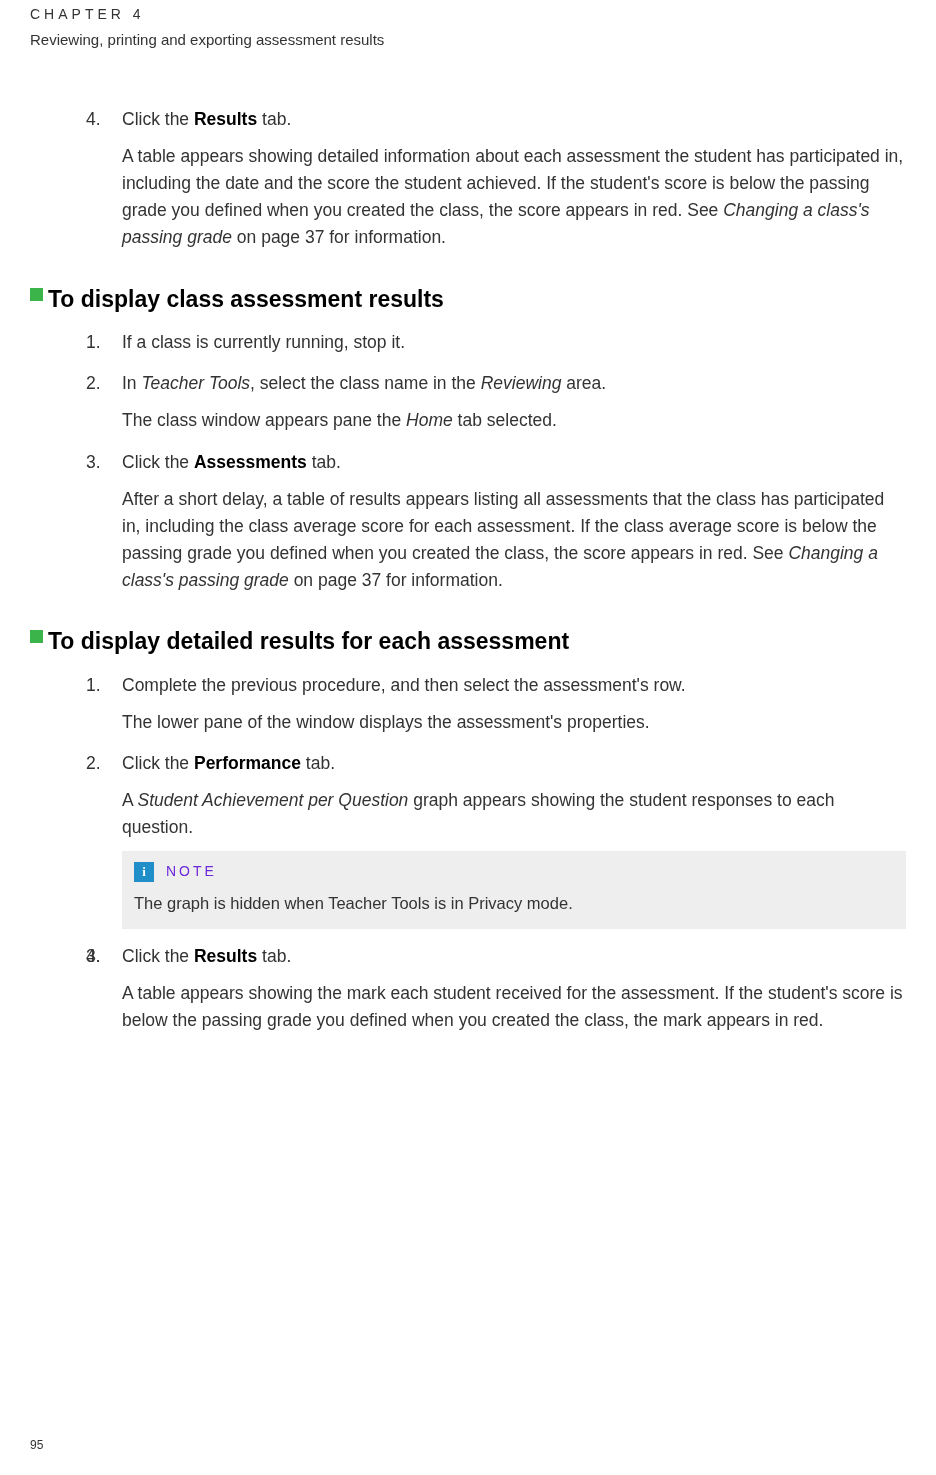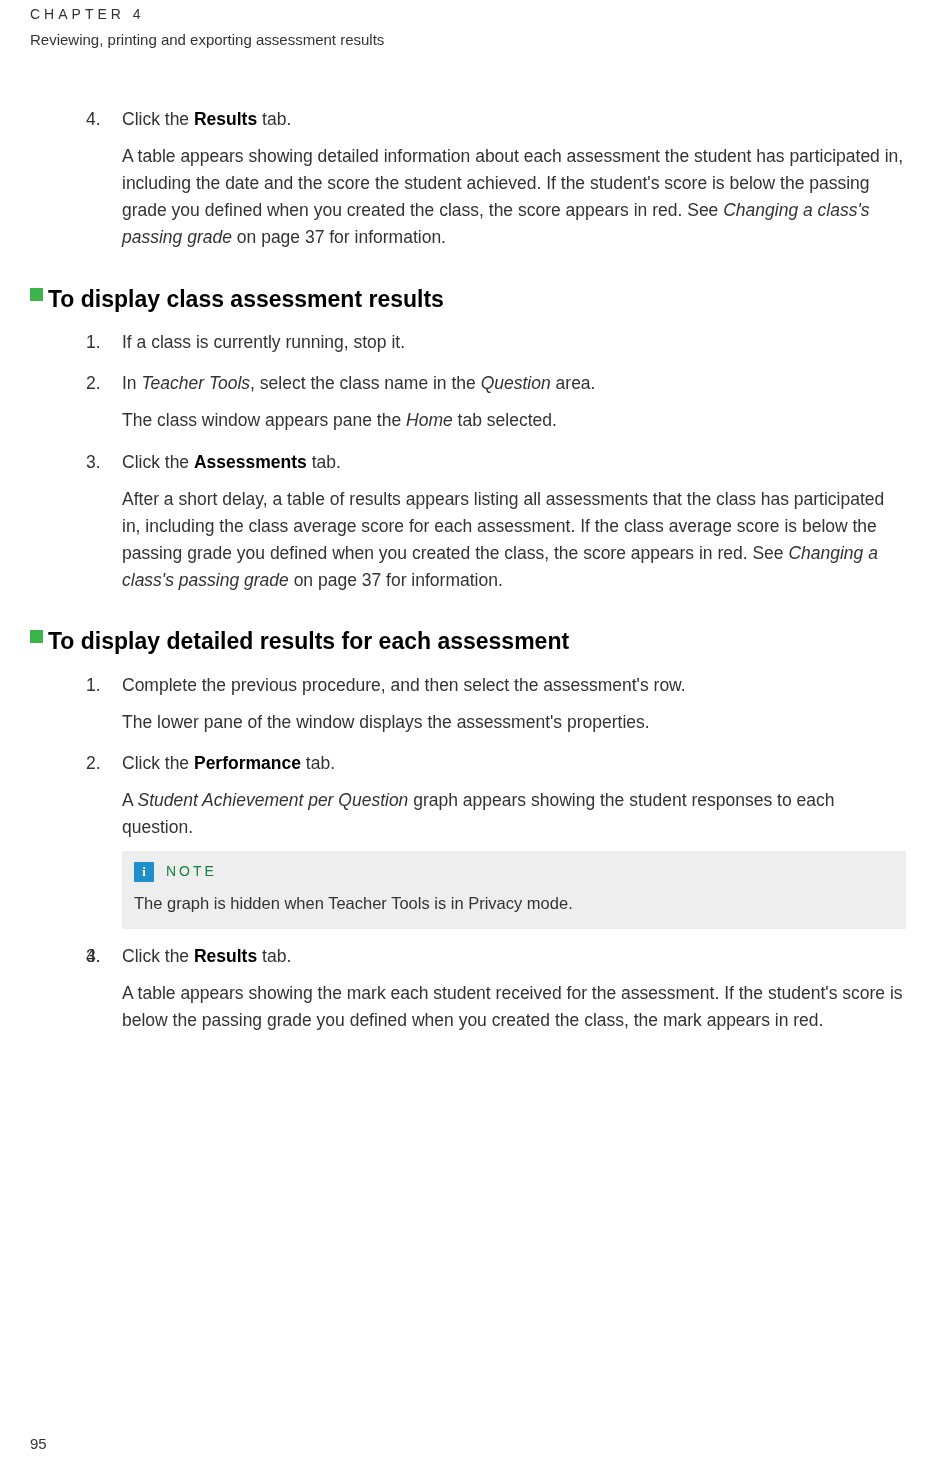--- a/index.html
+++ b/index.html
@@ -97,32 +97,32 @@
     font-weight: 700;
     font-family: Georgia, serif;
     display: inline-flex;
     align-items: center;
     justify-content: center;
     margin-right: 12px;
   }
   .note-label {
     font-size: 14px;
     letter-spacing: 3px;
-    color: #15803d;
+    color: #6d28d9;
     font-weight: 400;
   }
   .note-body {
     font-size: 16.5px;
     color: #333;
   }
   .page-number {
     position: absolute;
     bottom: 20px;
     left: 30px;
-    font-size: 15px;
+    font-size: 12px;
     color: #333;
   }
 </style>
 </head>
 <body>
 
 <div class="page">
 
   <div class="chapter-label">CHAPTER 4</div>
   <div class="chapter-title">Reviewing, printing and exporting assessment results</div>
@@ -147,21 +147,21 @@
       <span class="proc-heading">To display class assessment results</span>
     </div>
     <ol class="numbered">
       <li>
         <span class="num">1.</span>
         <span>If a class is currently running, stop it.</span>
       </li>
       <li>
         <span class="num">2.</span>
         <span>
-          <span>In </span><span class="italic">Teacher Tools</span><span>, select the class name in the </span><span class="italic">Question</span><span> area.</span>
+          <span>In </span><span class="italic">Teacher Tools</span><span>, select the class name in the </span><span class="italic">Reviewing</span><span> area.</span>
         </span>
         <div class="step-para">
           <span>The class window appears pane the </span><span class="italic">Home</span><span> tab selected.</span>
         </div>
       </li>
       <li>
         <span class="num">3.</span>
         <span>
           <span>Click the </span><span class="bold">Assessments</span><span> tab.</span>
         </span>

